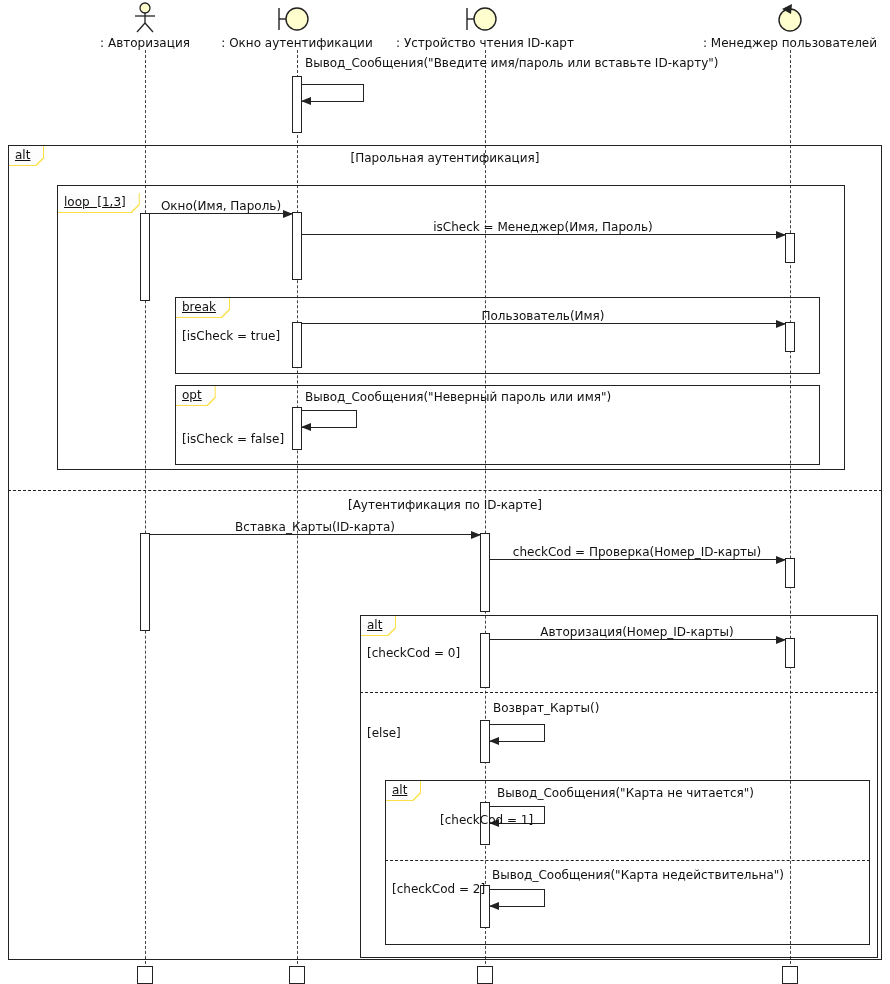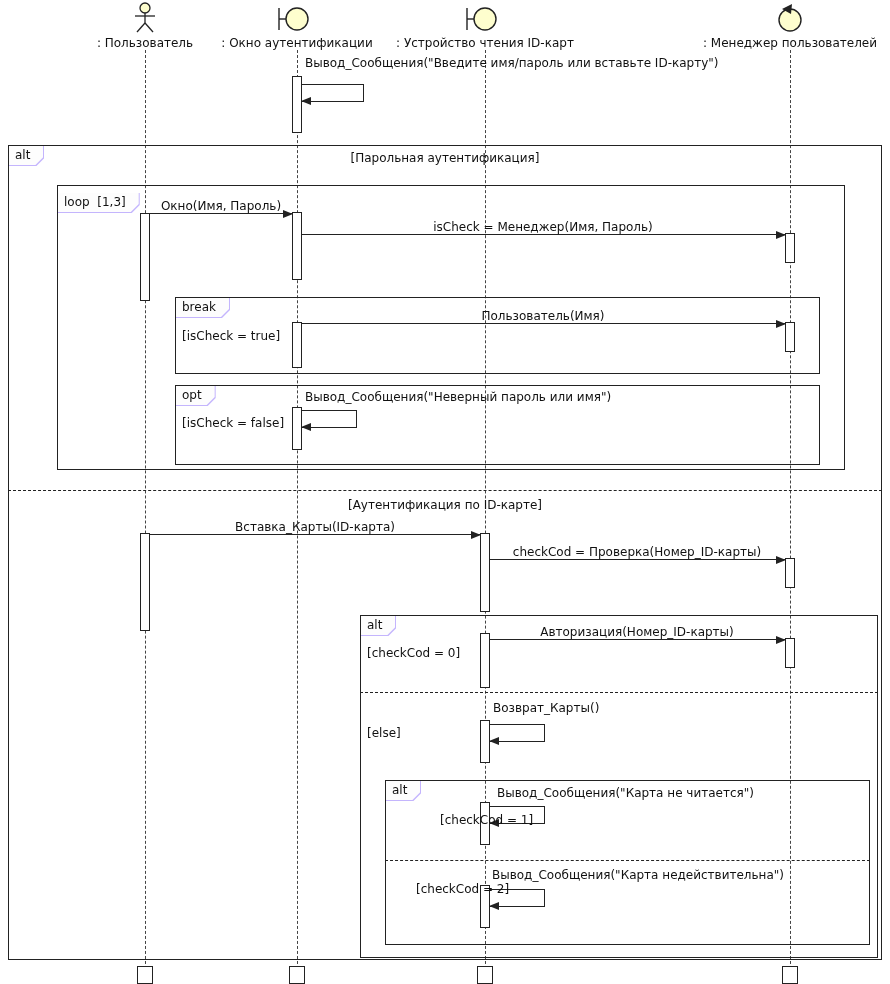--- a/index.html
+++ b/index.html
@@ -7,22 +7,23 @@
   #canvas {
     position:relative; width:890px; height:984px; background:#fff;
     font-family:"DejaVu Sans","Liberation Sans",sans-serif;
     font-size:12px; color:#111; overflow:hidden;
   }
   .lifeline { position:absolute; width:0; border-left:1px dashed #444; }
   .frame { position:absolute; border:1.5px solid #222; background:transparent; }
   .divider { position:absolute; height:0; border-top:1px dashed #222; }
   .activation { position:absolute; width:10px; background:#fff; border:1px solid #222; }
   .frag-op {
-    position:absolute; background:#c4b5fd;
+    position:absolute; background:#fde047;
     clip-path: polygon(0 0, 100% 0, 100% calc(100% - 8px), calc(100% - 8px) 100%, 0 100%);
+    text-decoration: underline;
   }
   .frag-op > span {
     display:block; background:#fdfdfd;
     clip-path: polygon(0 0, 100% 0, 100% calc(100% - 8px), calc(100% - 8px) 100%, 0 100%);
     margin:0 1px 1px 0; padding:2px 13px 3px 6px; white-space:pre; font-size:12px; line-height:14px;
   }
   .msg { position:absolute; height:0; border-top:1px solid #222; }
   .msg .ah { position:absolute; right:-1px; top:-4px; width:0; height:0;
     border-left:10px solid #222; border-top:4px solid transparent; border-bottom:4px solid transparent; }
   .selfmsg { position:absolute; border:1px solid #222; border-left:none; background:transparent; }
@@ -126,26 +127,26 @@
     </div>
   <div class="frag-op" style="left:361px; top:616px;">
       <span>alt</span>
     </div>
   <div class="frag-op" style="left:386px; top:781px;">
       <span>alt</span>
     </div>
 
   <div class="guard center" style="left:445px; top:152px;">[Парольная аутентификация]</div>
   <div class="guard" style="left:182px; top:330px;">[isCheck = true]</div>
-  <div class="guard" style="left:182px; top:417px;">[isCheck = false]</div>
+  <div class="guard" style="left:182px; top:433px;">[isCheck = false]</div>
   <div class="guard center" style="left:445px; top:499px;">[Аутентификация по ID-карте]</div>
   <div class="guard" style="left:367px; top:647px;">[checkCod = 0]</div>
   <div class="guard" style="left:367px; top:727px;">[else]</div>
   <div class="guard" style="left:392px; top:814px;margin-left:48px;">[checkCod = 1]</div>
-  <div class="guard" style="left:392px; top:883px;margin-left:24px;">[checkCod = 2]</div>
+  <div class="guard" style="left:392px; top:883px;">[checkCod = 2]</div>
 
   <div class="mlabel" style="left:305px; top:57px;">Вывод_Сообщения("Введите имя/пароль или вставьте ID-карту")</div>
   <div class="mlabel center" style="left:221px; top:200px;">Окно(Имя, Пароль)</div>
   <div class="mlabel center" style="left:543px; top:221px;">isCheck = Менеджер(Имя, Пароль)</div>
   <div class="mlabel center" style="left:543px; top:310px;">Пользователь(Имя)</div>
   <div class="mlabel" style="left:305px; top:391px;">Вывод_Сообщения("Неверный пароль или имя")</div>
   <div class="mlabel center" style="left:315px; top:521px;">Вставка_Карты(ID-карта)</div>
   <div class="mlabel center" style="left:637px; top:546px;">checkCod = Проверка(Номер_ID-карты)</div>
   <div class="mlabel center" style="left:637px; top:626px;">Авторизация(Номер_ID-карты)</div>
   <div class="mlabel" style="left:493px; top:702px;">Возврат_Карты()</div>
@@ -175,21 +176,21 @@
       <circle cx="22" cy="15" r="11" fill="#FEFECE" stroke="#222" stroke-width="1.4"></circle>
     </svg>
   </div>
   <div class="icon" style="left:775px; top:2px;">
     <svg width="30" height="32" viewBox="0 0 30 32">
       <circle cx="15" cy="18" r="11" fill="#FEFECE" stroke="#222" stroke-width="1.4"></circle>
       <polygon points="7,7 17,2 16,12" fill="#222"></polygon>
     </svg>
   </div>
 
-  <div class="plabel" style="left:145px; top:36px;">: Пользователь</div>
+  <div class="plabel" style="left:145px; top:36px;">: Авторизация</div>
   <div class="plabel" style="left:297px; top:36px;">: Окно аутентификации</div>
   <div class="plabel" style="left:485px; top:36px;">: Устройство чтения ID-карт</div>
   <div class="plabel" style="left:790px; top:36px;">: Менеджер пользователей</div>
 
   <div class="stub" style="left:137px; top:966px;"></div>
   <div class="stub" style="left:289px; top:966px;"></div>
   <div class="stub" style="left:477px; top:966px;"></div>
   <div class="stub" style="left:782px; top:966px;"></div>
 
 </div>

